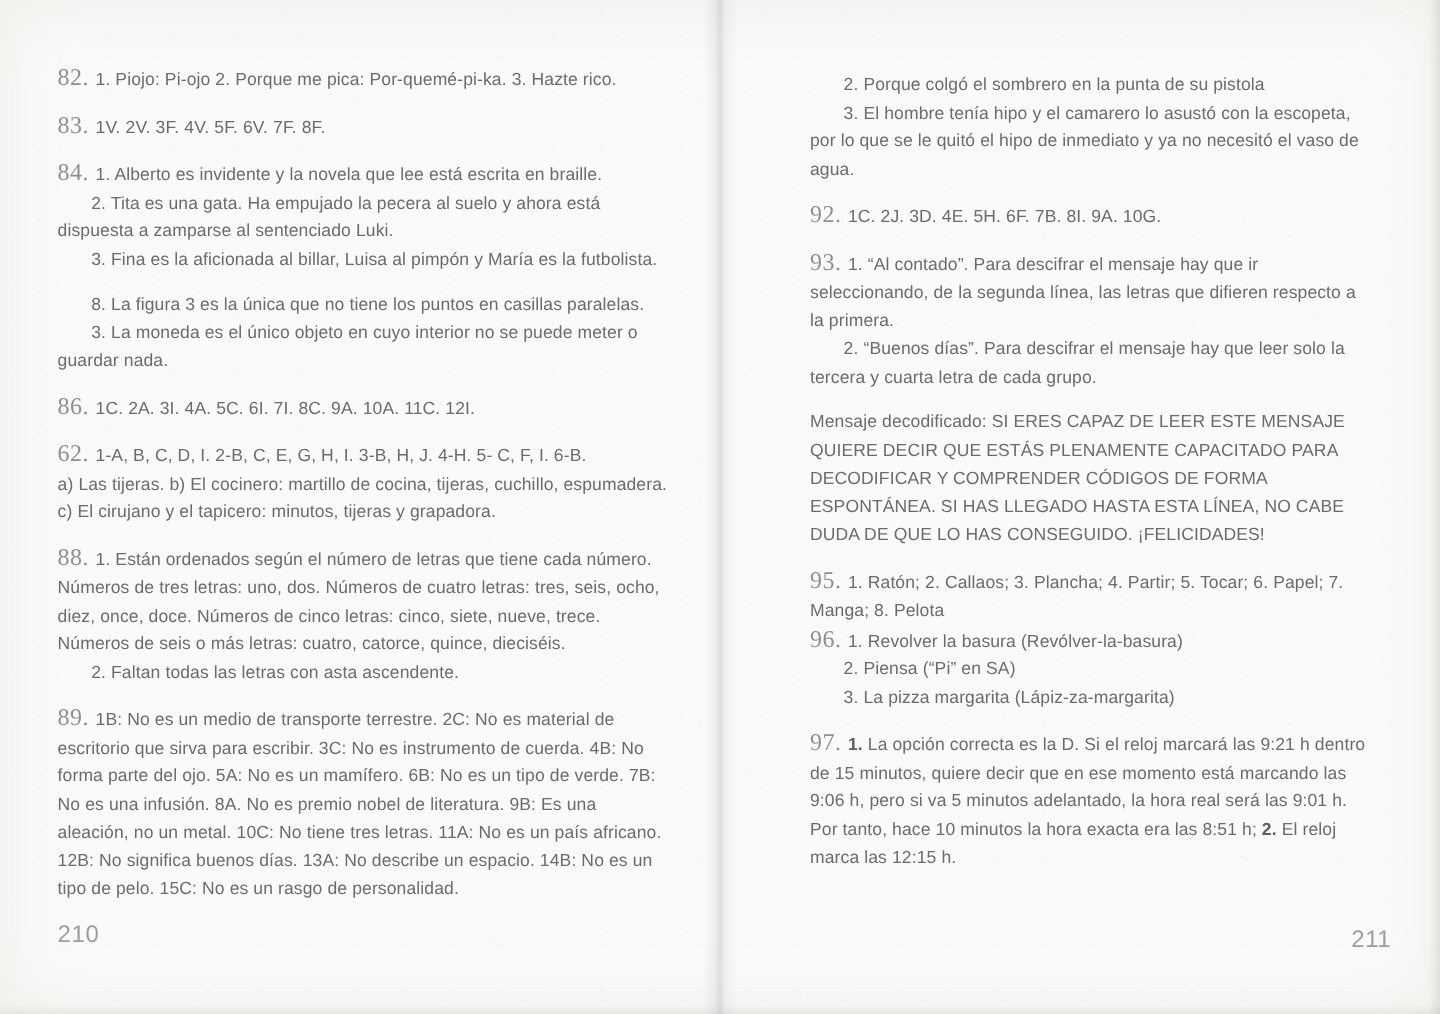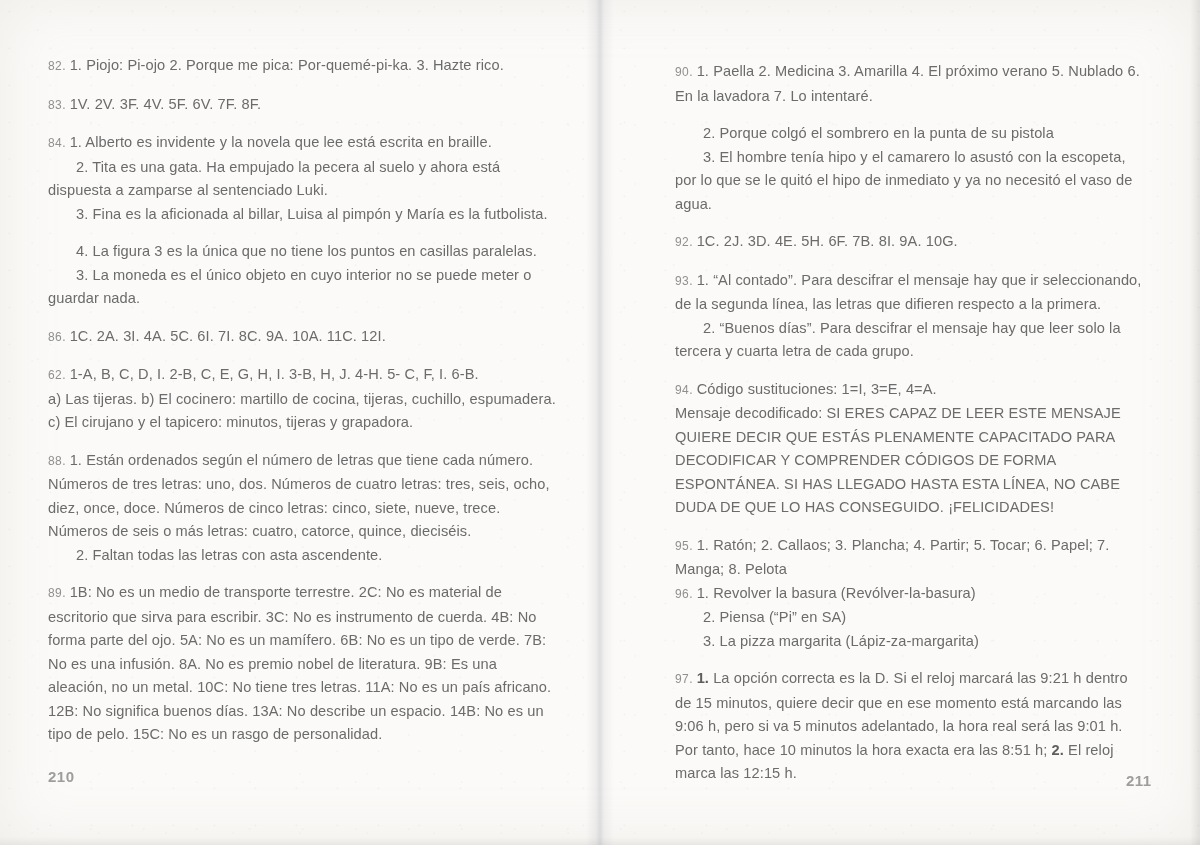--- a/index.html
+++ b/index.html
@@ -47,32 +47,32 @@
   .item { margin: 0 0 14px 0; }
   .item p {
     margin: 0;
     font-size: 14.6px;
     line-height: 23.5px;
     color: var(--body-text, #6b6b6b);
     letter-spacing: 0.1px;
   }
   .item p.indent { text-indent: 28px; }
   .num {
-    font-size: 12px;
+    font-size: 20px;
     color: var(--item-number, #8f8f8f);
     letter-spacing: 0.4px;
+    font-family: Liberation Serif, serif;
   }
   .bold { font-weight: bold; color: #5e5e5e; }
   [data-name="answer-item-96"] { margin-top: -14px; }
   .page-number {
     position: absolute;
-    font-size: 15px;
+    font-size: 20px;
     color: var(--page-number, #9d9d9d);
     letter-spacing: 0.5px;
-    font-weight: bold;
   }
   .page-number.left  { left: 48px;   top: 768px; }
   .page-number.right { left: 1126px; top: 772px; }
 </style>
 </head>
 <body>
 
 <div class="spread" data-name="book-spread">
   <div class="texture" data-name="paper-texture"></div>
 
@@ -82,55 +82,51 @@
       </div>
       <div class="item" data-name="answer-item-83">
         <p class="" data-name="answer-paragraph"><span class="num" data-name="answer-number">83. </span><span>1V. 2V. 3F. 4V. 5F. 6V. 7F. 8F.</span></p>
       </div>
       <div class="item" data-name="answer-item-84">
         <p class="" data-name="answer-paragraph"><span class="num" data-name="answer-number">84. </span><span>1. Alberto es invidente y la novela que lee está escrita en braille.</span></p>
         <p class="indent" data-name="answer-paragraph"><span>2. Tita es una gata. Ha empujado la pecera al suelo y ahora está dispuesta a zamparse al sentenciado Luki.</span></p>
         <p class="indent" data-name="answer-paragraph"><span>3. Fina es la aficionada al billar, Luisa al pimpón y María es la futbolista.</span></p>
       </div>
       <div class="item" data-name="answer-item-85">
-        <p class="indent" data-name="answer-paragraph"><span>4. La figura 3 es la única que no tiene los puntos en casillas paralelas.</span></p>
+        <p class="indent" data-name="answer-paragraph"><span>8. La figura 3 es la única que no tiene los puntos en casillas paralelas.</span></p>
         <p class="indent" data-name="answer-paragraph"><span>3. La moneda es el único objeto en cuyo interior no se puede meter o guardar nada.</span></p>
       </div>
       <div class="item" data-name="answer-item-86">
         <p class="" data-name="answer-paragraph"><span class="num" data-name="answer-number">86. </span><span>1C. 2A. 3I. 4A. 5C. 6I. 7I. 8C. 9A. 10A. 11C. 12I.</span></p>
       </div>
       <div class="item" data-name="answer-item-87">
         <p class="" data-name="answer-paragraph"><span class="num" data-name="answer-number">62. </span><span>1-A, B, C, D, I. 2-B, C, E, G, H, I. 3-B, H, J. 4-H. 5- C, F, I. 6-B.</span></p>
         <p class="" data-name="answer-paragraph"><span>a) Las tijeras. b) El cocinero: martillo de cocina, tijeras, cuchillo, espumadera. c) El cirujano y el tapicero: minutos, tijeras y grapadora.</span></p>
       </div>
       <div class="item" data-name="answer-item-88">
         <p class="" data-name="answer-paragraph"><span class="num" data-name="answer-number">88. </span><span>1. Están ordenados según el número de letras que tiene cada número. Números de tres letras: uno, dos. Números de cuatro letras: tres, seis, ocho, diez, once, doce. Números de cinco letras: cinco, siete, nueve, trece. Números de seis o más letras: cuatro, catorce, quince, dieciséis.</span></p>
         <p class="indent" data-name="answer-paragraph"><span>2. Faltan todas las letras con asta ascendente.</span></p>
       </div>
       <div class="item" data-name="answer-item-89">
         <p class="" data-name="answer-paragraph"><span class="num" data-name="answer-number">89. </span><span>1B: No es un medio de transporte terrestre. 2C: No es material de escritorio que sirva para escribir. 3C: No es instrumento de cuerda. 4B: No forma parte del ojo. 5A: No es un mamífero. 6B: No es un tipo de verde. 7B: No es una infusión. 8A. No es premio nobel de literatura. 9B: Es una aleación, no un metal. 10C: No tiene tres letras. 11A: No es un país africano. 12B: No significa buenos días. 13A: No describe un espacio. 14B: No es un tipo de pelo. 15C: No es un rasgo de personalidad.</span></p>
       </div>
     </div>
   <div class="col col-right" data-name="right-page-text-column">
-      <div class="item" data-name="answer-item-90">
-        <p class="" data-name="answer-paragraph"><span class="num" data-name="answer-number">90. </span><span>1. Paella 2. Medicina 3. Amarilla 4. El próximo verano 5. Nublado 6. En la lavadora 7. Lo intentaré.</span></p>
-      </div>
       <div class="item" data-name="answer-item-91">
         <p class="indent" data-name="answer-paragraph"><span>2. Porque colgó el sombrero en la punta de su pistola</span></p>
         <p class="indent" data-name="answer-paragraph"><span>3. El hombre tenía hipo y el camarero lo asustó con la escopeta, por lo que se le quitó el hipo de inmediato y ya no necesitó el vaso de agua.</span></p>
       </div>
       <div class="item" data-name="answer-item-92">
         <p class="" data-name="answer-paragraph"><span class="num" data-name="answer-number">92. </span><span>1C. 2J. 3D. 4E. 5H. 6F. 7B. 8I. 9A. 10G.</span></p>
       </div>
       <div class="item" data-name="answer-item-93">
         <p class="" data-name="answer-paragraph"><span class="num" data-name="answer-number">93. </span><span>1. “Al contado”. Para descifrar el mensaje hay que ir seleccionando, de la segunda línea, las letras que difieren respecto a la primera.</span></p>
         <p class="indent" data-name="answer-paragraph"><span>2. “Buenos días”. Para descifrar el mensaje hay que leer solo la tercera y cuarta letra de cada grupo.</span></p>
       </div>
       <div class="item" data-name="answer-item-94">
-        <p class="" data-name="answer-paragraph"><span class="num" data-name="answer-number">94. </span><span>Código sustituciones: 1=I, 3=E, 4=A.</span></p>
         <p class="" data-name="answer-paragraph"><span>Mensaje decodificado: SI ERES CAPAZ DE LEER ESTE MENSAJE QUIERE DECIR QUE ESTÁS PLENAMENTE CAPACITADO PARA DECODIFICAR Y COMPRENDER CÓDIGOS DE FORMA ESPONTÁNEA. SI HAS LLEGADO HASTA ESTA LÍNEA, NO CABE DUDA DE QUE LO HAS CONSEGUIDO. ¡FELICIDADES!</span></p>
       </div>
       <div class="item" data-name="answer-item-95">
         <p class="" data-name="answer-paragraph"><span class="num" data-name="answer-number">95. </span><span>1. Ratón; 2. Callaos; 3. Plancha; 4. Partir; 5. Tocar; 6. Papel; 7. Manga; 8. Pelota</span></p>
       </div>
       <div class="item" data-name="answer-item-96">
         <p class="" data-name="answer-paragraph"><span class="num" data-name="answer-number">96. </span><span>1. Revolver la basura (Revólver-la-basura)</span></p>
         <p class="indent" data-name="answer-paragraph"><span>2. Piensa (“Pi” en SA)</span></p>
         <p class="indent" data-name="answer-paragraph"><span>3. La pizza margarita (Lápiz-za-margarita)</span></p>
       </div>

